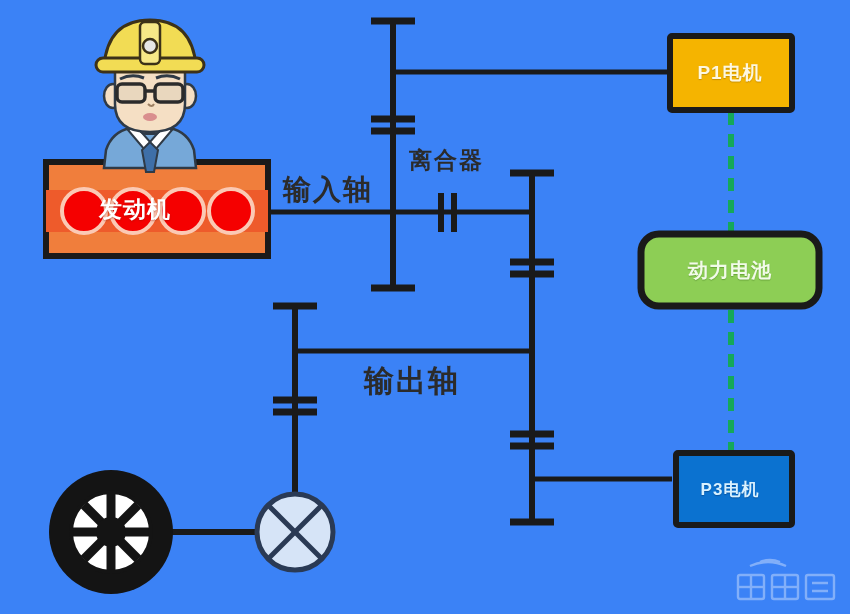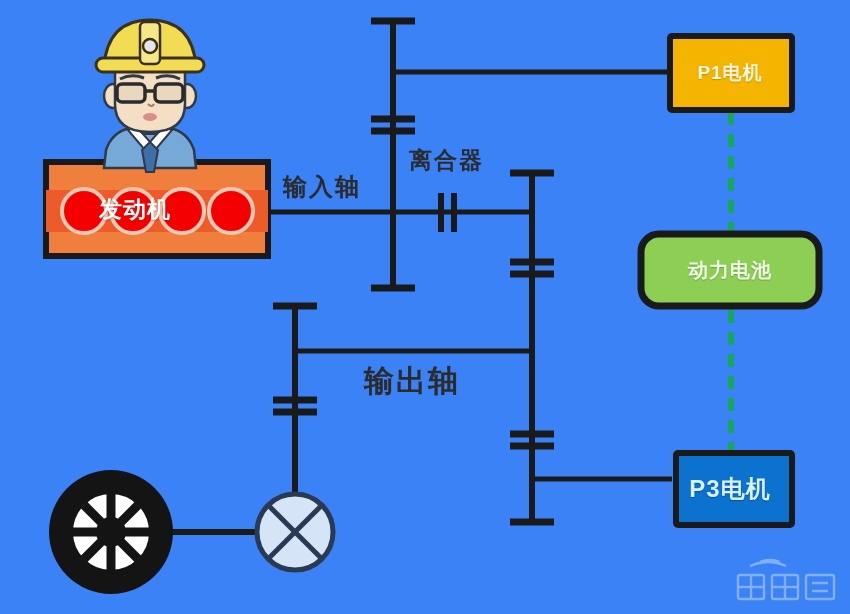--- a/index.html
+++ b/index.html
@@ -35,24 +35,24 @@
     font-weight:bold;
     color:#2b2b2b;
     white-space:nowrap;
     letter-spacing:2px;
   }
   #lbl-p1{ left:665px; top:32px; width:130px; height:82px;
            font-size:19px; color:#fdf7e0; text-shadow:0 1px 1px rgba(120,80,0,.35);}
   #lbl-batt{ left:638px; top:230px; width:184px; height:80px;
            font-size:20px; color:#f2fbe9; text-shadow:0 1px 1px rgba(40,90,10,.35);}
   #lbl-p3{ left:673px; top:449px; width:114px; height:80px;
-           font-size:24px; color:#d9f1ff; text-shadow:0 1px 1px rgba(0,40,90,.4);}
+           font-size:17px; color:#d9f1ff; text-shadow:0 1px 1px rgba(0,40,90,.4);}
   #lbl-engine{ left:46px; top:180px; width:178px; height:58px;
            font-size:23px; color:#ffffff; text-shadow:0 1px 2px rgba(140,20,0,.45);}
-  #lbl-input{ left:283px; top:171px; font-size:24px; }
+  #lbl-input{ left:283px; top:171px; font-size:28px; }
   #lbl-clutch{ left:409px; top:145px; font-size:23px; }
   #lbl-output{ left:364px; top:361px; font-size:30px; }
   #watermark{
     position:absolute; right:12px; bottom:10px;
     width:104px;height:48px;opacity:.5;pointer-events:none;
   }
 </style>
 </head>
 <body>
 

